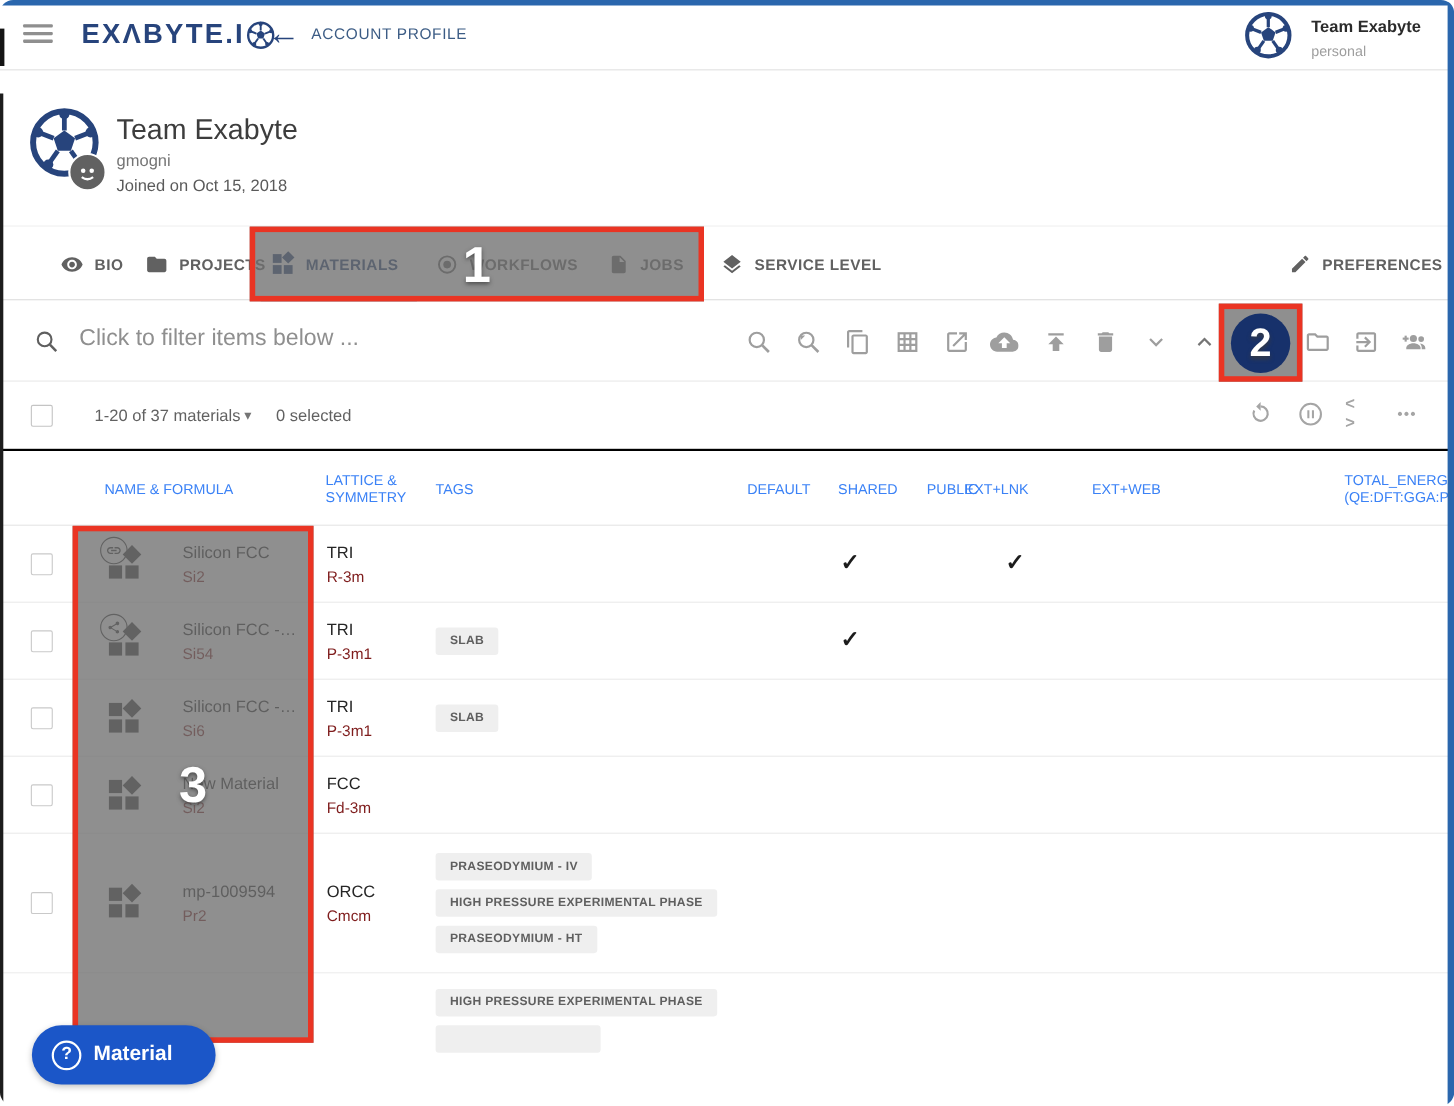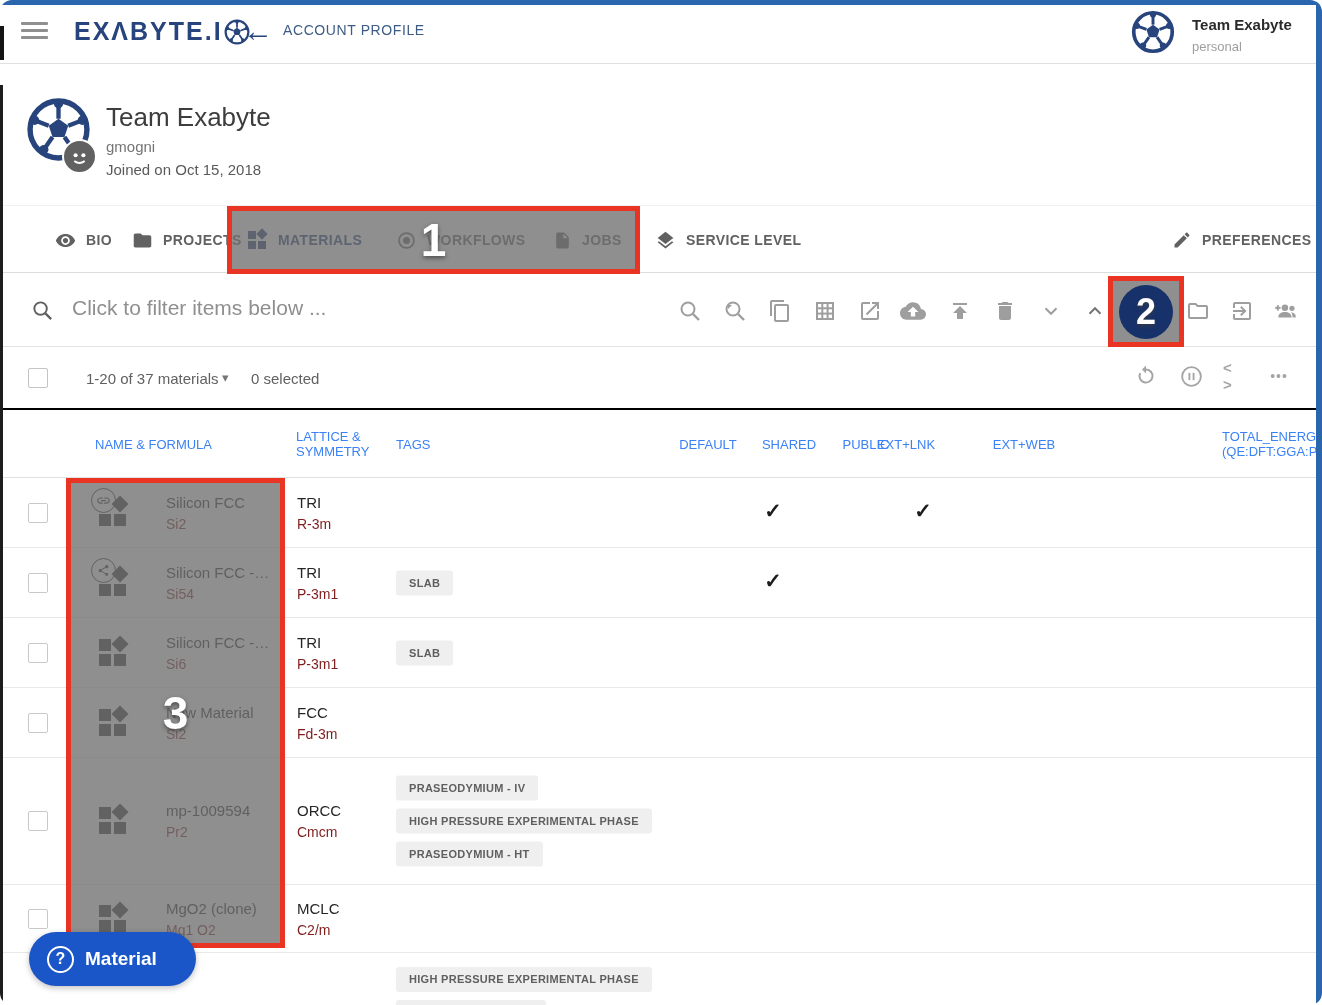--- a/index.html
+++ b/index.html
@@ -427,37 +427,20 @@
           <div class="tname">ORCC</div>
           <div class="tsub">Cmcm</div>
         </div>
       <div class="tagcell">
         <span class="chip">PRASEODYMIUM - IV</span>
         <span class="chip">HIGH PRESSURE EXPERIMENTAL PHASE</span>
         <span class="chip">PRASEODYMIUM - HT</span>
       </div>
     </div>
 
-    <div class="trow" style="height:68px">
-      <span class="rcb"></span>
-      <span class="micon">
-          <span class="sq tl"></span>
-          <span class="sq dia"></span>
-          <span class="sq bl"></span>
-          <span class="sq br"></span>
-        </span>
-      <div class="namecell">
-          <div class="tname">MgO2 (clone)</div>
-          <div class="tsub">Mg1 O2</div>
-        </div>
-      <div class="latcell">
-          <div class="tname">MCLC</div>
-          <div class="tsub">C2/m</div>
-        </div>
-    </div>
 
     <div class="trow" style="height:110px;border-bottom:none">
       <div class="tagcell" style="top:14px;transform:none">
         <span class="chip">HIGH PRESSURE EXPERIMENTAL PHASE</span>
         <span class="chip" style="width:150px"></span>
       </div>
     </div>
   </div>
 
   <div class="annbox" style="left:227px;top:206px;width:413px;height:68px">

